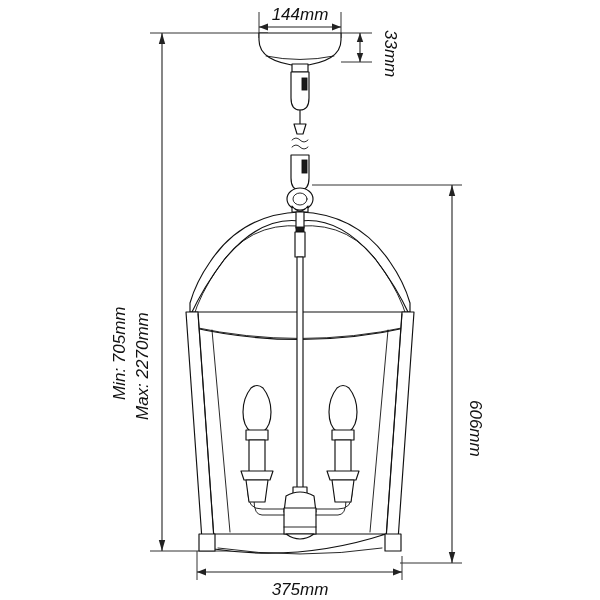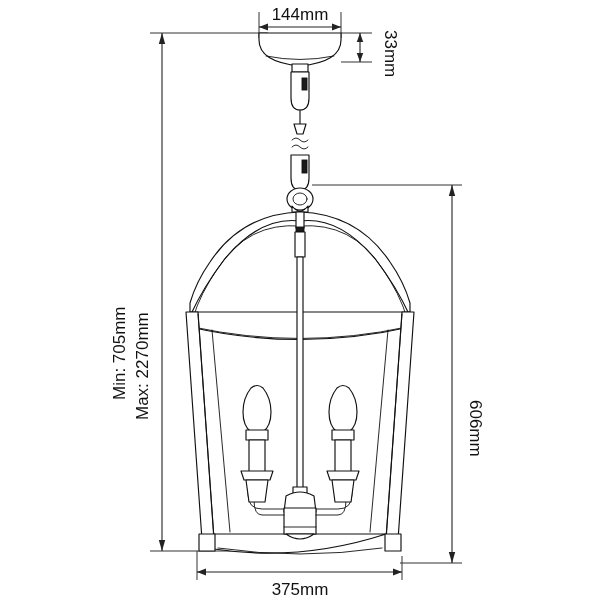--- a/index.html
+++ b/index.html
@@ -13,20 +13,21 @@
     font-family: "Liberation Sans", sans-serif;
     overflow: hidden;
     position: relative;
   }
   #drawing {
     position: absolute;
     left: 0;
     top: 0;
     width: 600px;
     height: 600px;
+    font-style: italic;
   }
   .dim-text {
     font-family: "Liberation Sans", sans-serif;
     font-size: 17px;
     fill: #111111;
     letter-spacing: 0px;
   }
   .dim-line {
     stroke: #222222;
     stroke-width: 1.1;

